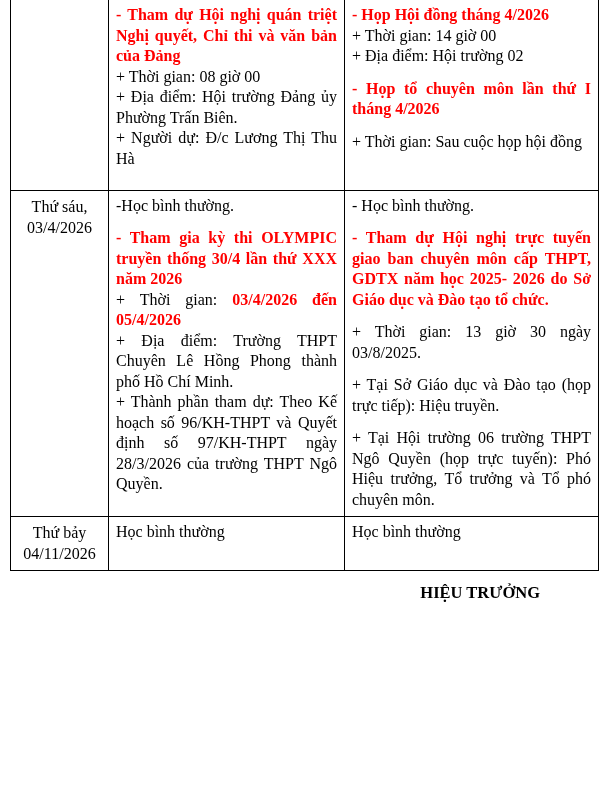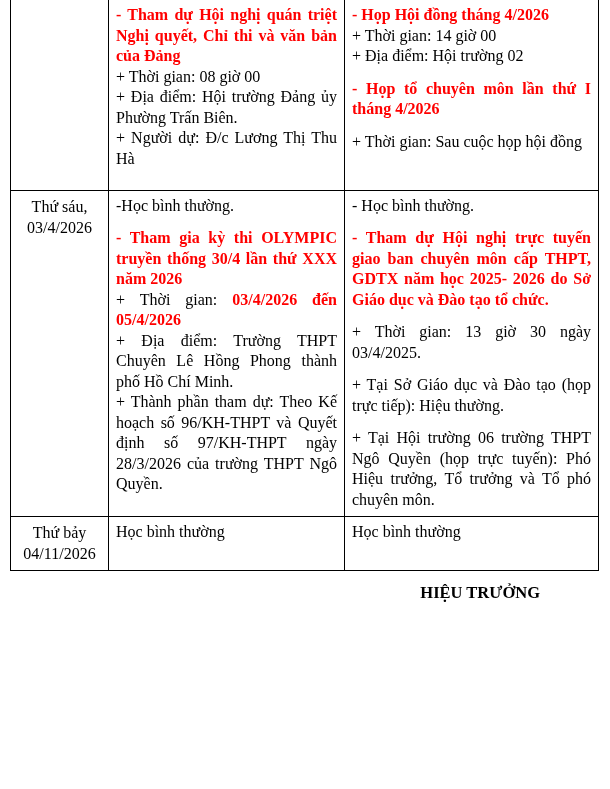--- a/index.html
+++ b/index.html
@@ -97,22 +97,22 @@
           <td>
             <p class="para"><span class="">-Học bình thường.</span></p>
             <p class="para sp"><span class="red">- Tham gia kỳ thi OLYMPIC truyền thống 30/4 lần thứ XXX năm 2026</span></p>
             <p class="para"><span class="">+ Thời gian: </span><span class="red">03/4/2026 đến 05/4/2026</span></p>
             <p class="para"><span class="">+ Địa điểm: Trường THPT Chuyên Lê Hồng Phong thành phố Hồ Chí Minh.</span></p>
             <p class="para"><span class="">+ Thành phần tham dự: Theo Kế hoạch số 96/KH-THPT và Quyết định số 97/KH-THPT ngày 28/3/2026 của trường THPT Ngô Quyền.</span></p>
           </td>
           <td>
             <p class="para"><span class="">- Học bình thường.</span></p>
             <p class="para sp"><span class="red">- Tham dự Hội nghị trực tuyến giao ban chuyên môn cấp THPT, GDTX năm học 2025- 2026 do Sở Giáo dục và Đào tạo tổ chức.</span></p>
-            <p class="para sp"><span class="">+ Thời gian: 13 giờ 30 ngày 03/4/2025.</span></p>
-            <p class="para sp"><span class="">+ Tại Sở Giáo dục và Đào tạo (họp trực tiếp): Hiệu thường.</span></p>
+            <p class="para sp"><span class="">+ Thời gian: 13 giờ 30 ngày 03/8/2025.</span></p>
+            <p class="para sp"><span class="">+ Tại Sở Giáo dục và Đào tạo (họp trực tiếp): Hiệu truyền.</span></p>
             <p class="para sp"><span class="">+ Tại Hội trường 06 trường THPT Ngô Quyền (họp trực tuyến): Phó Hiệu trưởng, Tổ trưởng và Tổ phó chuyên môn.</span></p>
           </td>
         </tr>
         <tr>
           <td class="day-cell">
             <div class="day-line">Thứ bảy</div>
             <div class="day-line">04/11/2026</div>
           </td>
           <td>
             <p class="para"><span class="">Học bình thường</span></p>

